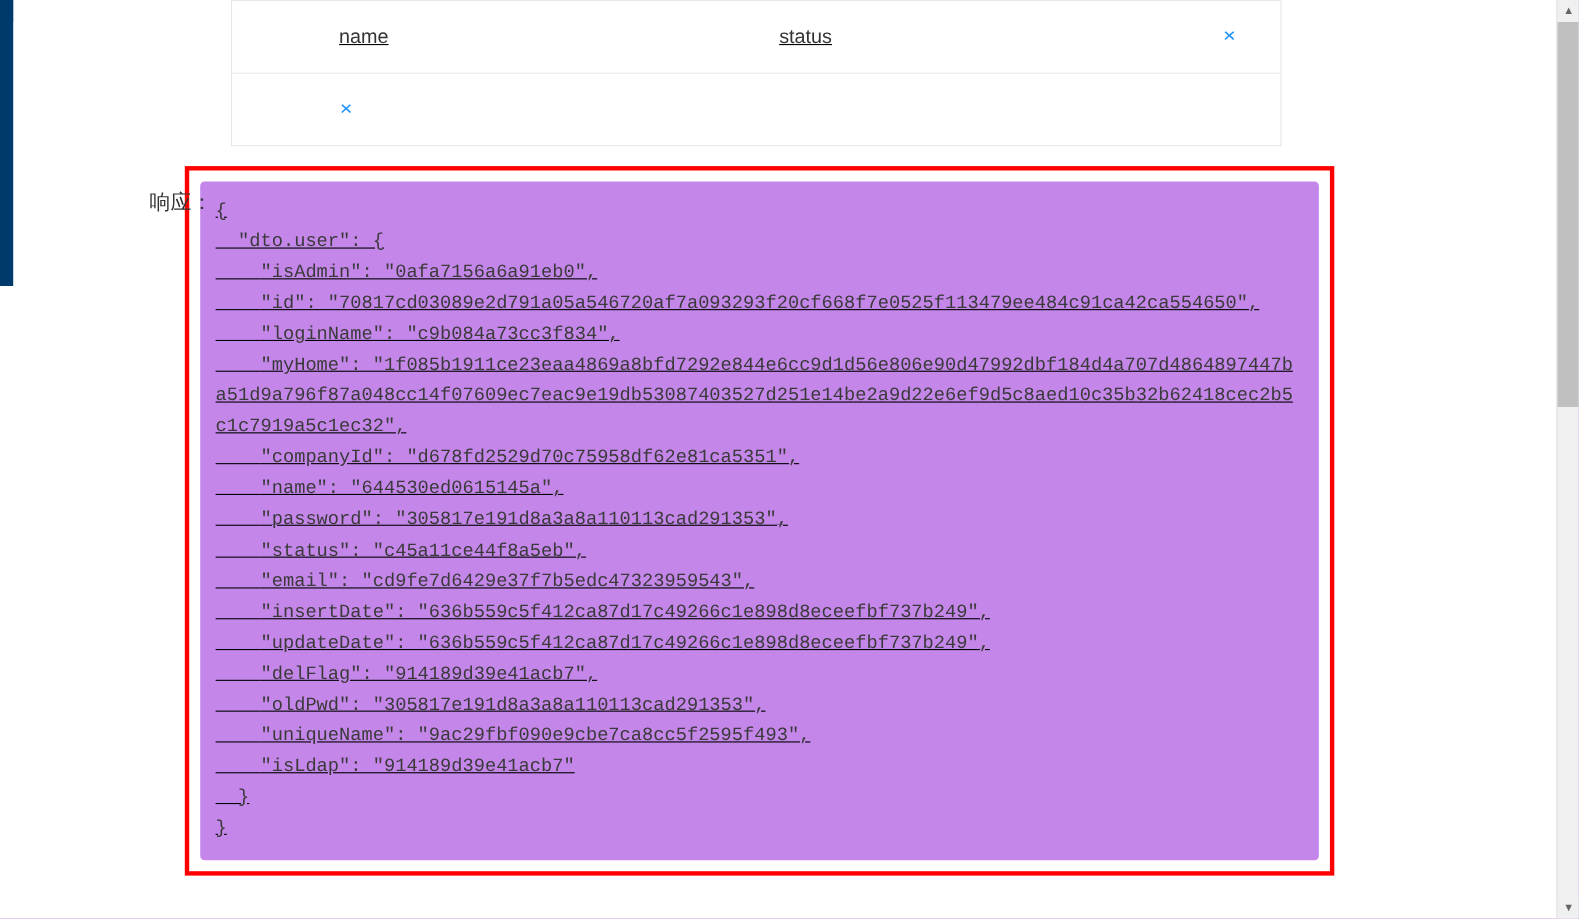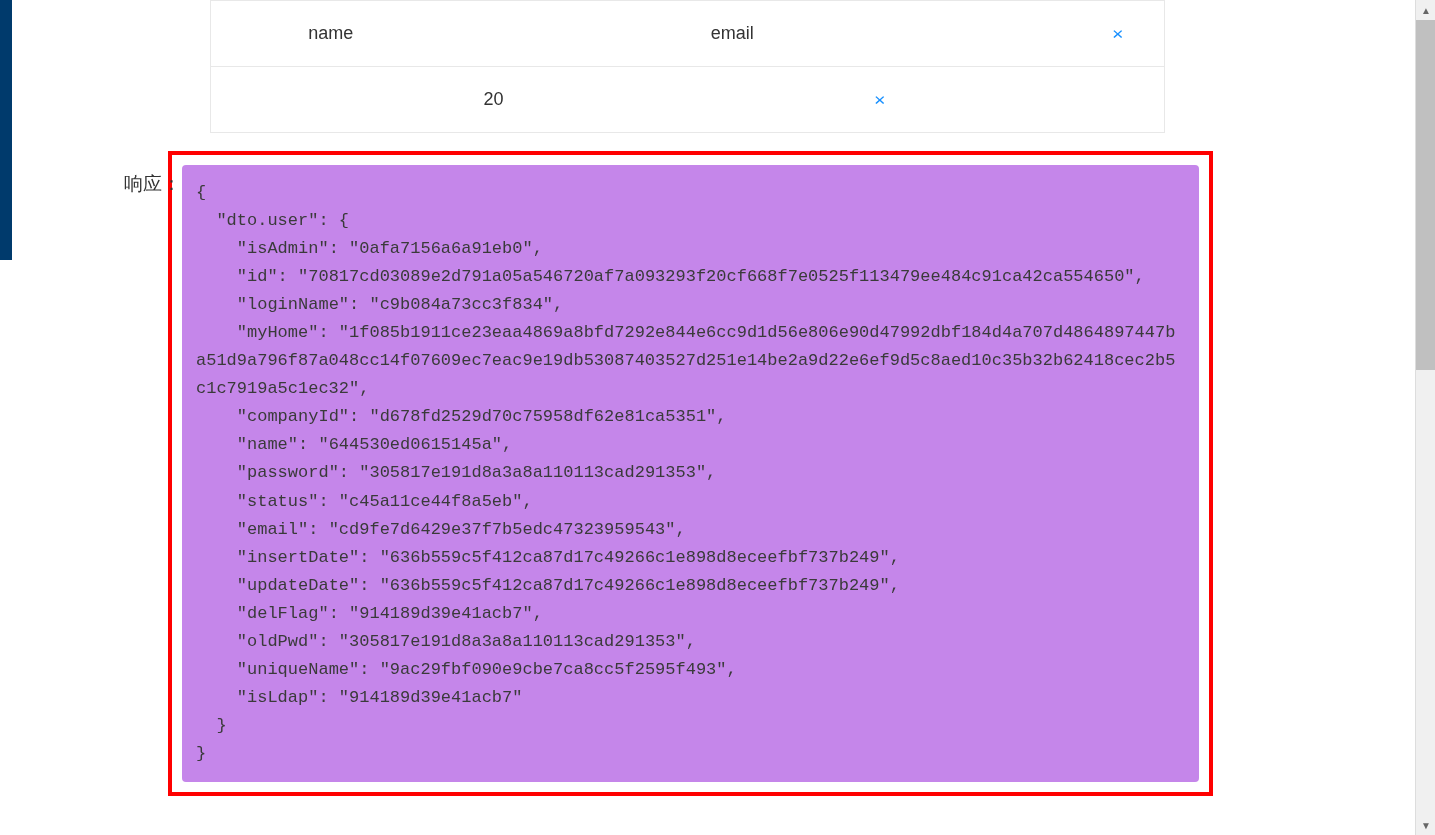--- a/index.html
+++ b/index.html
@@ -33,20 +33,21 @@
       position: absolute;
       left: 0;
       top: 0;
       width: 12px;
       height: 20px;
       background: #6c6c6c;
     }
     .content-area {
       padding: 0 20px 20px 120px;
       width: 1400px;
+      text-decoration: underline;
     }
     .table-container {
       margin-left: 90px;
       width: 955px;
       border: 1px solid #e8e8e8;
       border-top: none;
       background: #fff;
     }
     .table-row {
       display: flex;
@@ -81,21 +82,21 @@
     }
     .response-section {
       margin-top: 18px;
       margin-left: 0;
       position: relative;
     }
     .response-label {
       font-size: 19px;
       color: #333;
       position: absolute;
-      left: 4px;
+      left: 16px;
       top: 20px;
     }
     .response-box-outer {
       margin-left: 48px;
       border: 4px solid #ff0000;
       padding: 10px;
       width: 1045px;
     }
     .response-box {
       background: #c586ea;
@@ -160,27 +161,26 @@
 
 <div class="page-wrapper">
   <div class="left-sliver-gray"></div>
   <div class="left-sliver"></div>
 
   <div class="content-area">
 
     <div class="table-container">
       <div class="table-row">
         <div class="table-cell-key">name</div>
-        <div class="table-cell-value">email</div>
+        <div class="table-cell-value">status</div>
         <div class="table-cell-action">
           <span class="close-icon">✕</span>
         </div>
       </div>
       <div class="table-row">
-        <div class="table-cell-value">20</div>
         <div class="table-cell-action">
           <span class="close-icon">✕</span>
         </div>
       </div>
     </div>
 
     <div class="response-section">
       <div class="response-label">响应：</div>
       <div class="response-box-outer">
         <div class="response-box">

